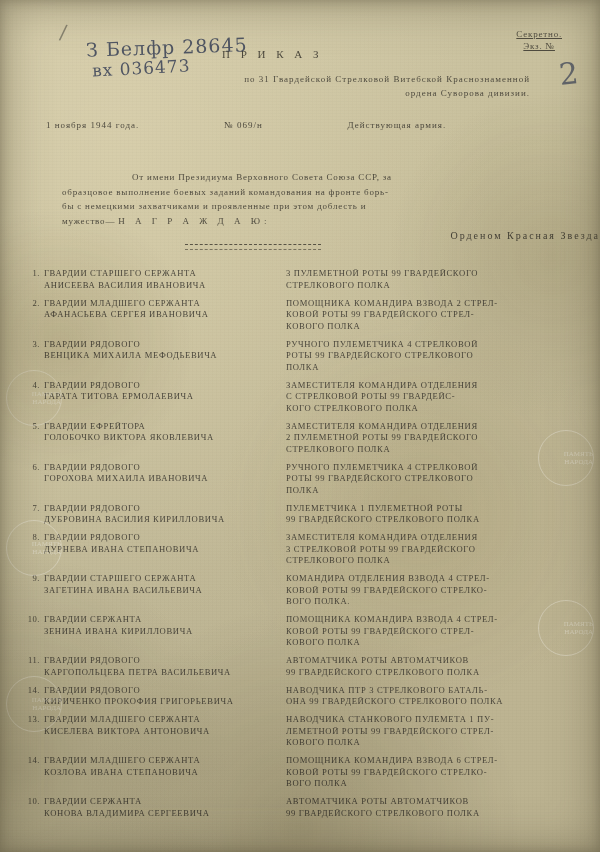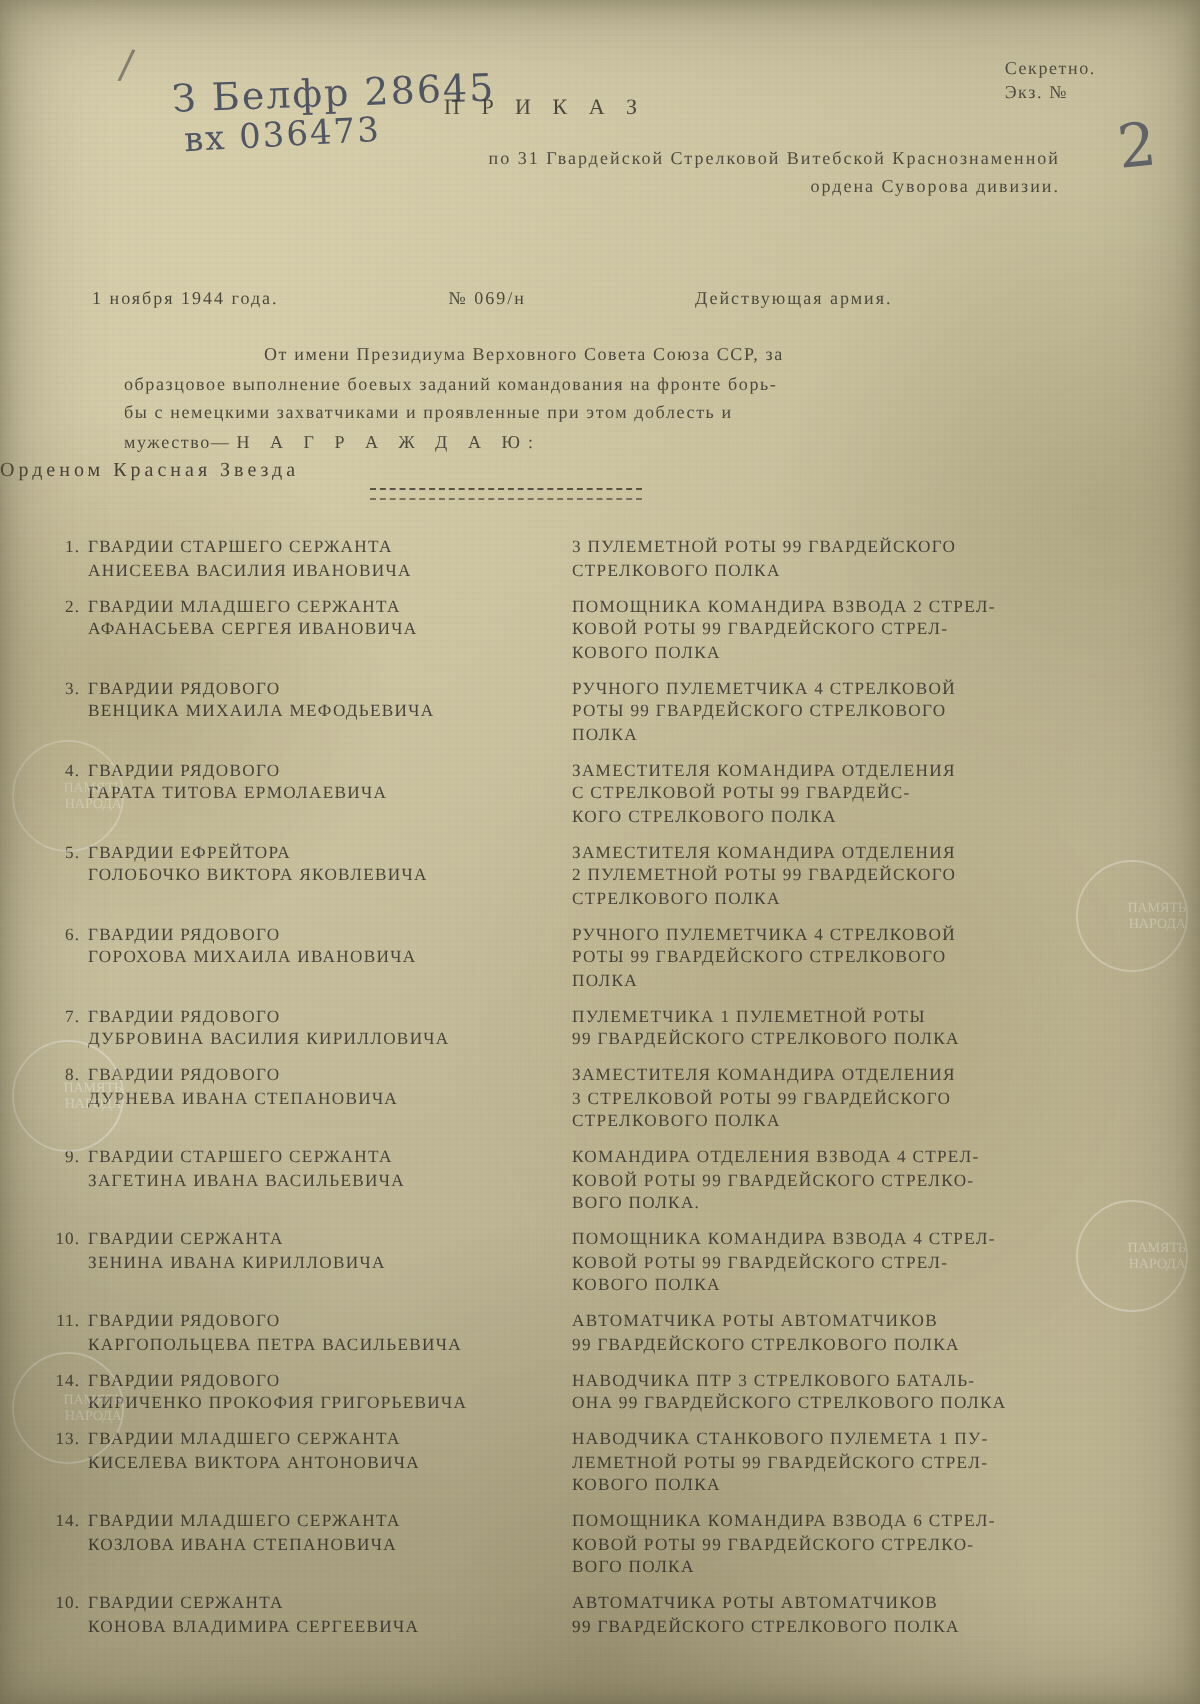--- a/index.html
+++ b/index.html
@@ -73,28 +73,29 @@
     right: 22px; top: 56px;
     font-family: "DejaVu Serif", serif;
     font-size: 30px;
     color: #2b3550;
     opacity: .65;
     transform: rotate(-6deg);
   }
 
   .secret {
     position: absolute;
-    right: 52px;
+    right: 38px;
     top: 28px;
-    text-align: left;
+    text-align: center;
     font-size: 9px;
     line-height: 12px;
     letter-spacing: .8px;
     color: #35322b;
     opacity: .82;
+    text-decoration: underline;
   }
 
   .prikaz {
     position: absolute;
     left: 222px;
     top: 48px;
     font-size: 11px;
     letter-spacing: 4px;
     color: #35322b;
     opacity: .85;
@@ -109,21 +110,21 @@
     font-size: 9px;
     line-height: 14px;
     letter-spacing: 1px;
     color: #35322b;
     opacity: .84;
   }
 
   .dateline {
     position: absolute;
     left: 46px;
-    top: 144px;
+    top: 120px;
     width: 500px;
     font-size: 9px;
     letter-spacing: 1px;
     color: #35322b;
     opacity: .85;
   }
   .dateline span { display: inline-block; }
   .dl-date { width: 175px; }
   .dl-num  { width: 120px; }
 
@@ -139,21 +140,21 @@
     opacity: .85;
     text-align: justify;
   }
   .preamble .indent { display:inline-block; width: 70px; }
   .awardword { letter-spacing: 4px; margin-top: 19px; }
 
   .medal-title {
     position: absolute;
     left: 0; right: 0;
     top: 230px;
-    text-align: left;
+    text-align: right;
     font-size: 10px;
     letter-spacing: 2px;
     color: #35322b;
     opacity: .88;
   }
   .medal-rule {
     position: absolute;
     left: 185px;
     top: 244px;
     width: 136px;

